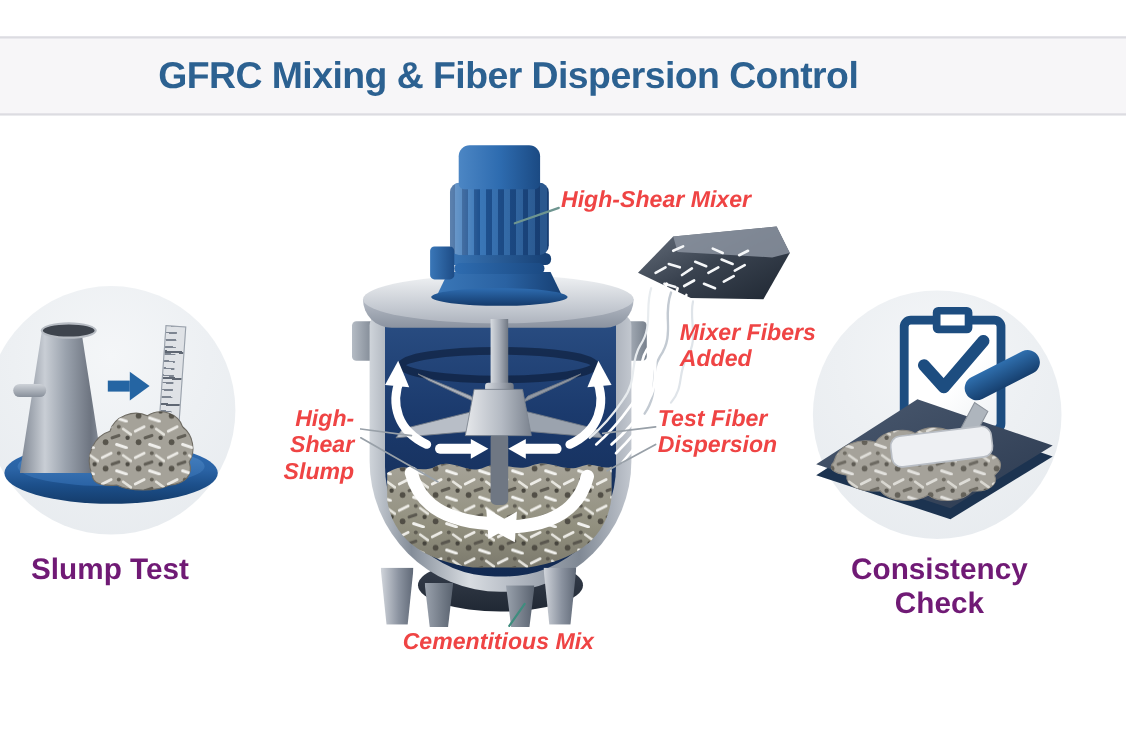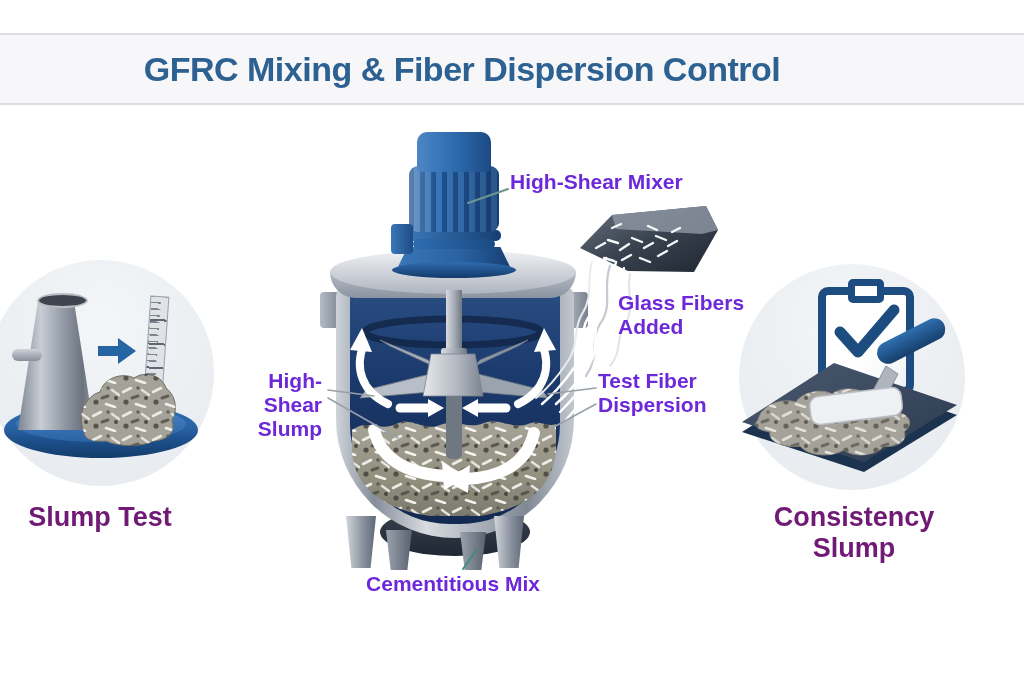--- a/index.html
+++ b/index.html
@@ -8,21 +8,21 @@
   .abs{position:absolute;}
 
   
   .title-band{left:0;top:33px;width:1024px;height:68px;background:#f7f6f8;
     border-top:2px solid #dcdce1;border-bottom:2px solid #dcdce1;
     display:flex;align-items:center;justify-content:center;z-index:3;}
   .title-band h1{margin:0;padding-right:100px;font-size:34px;font-weight:700;
     color:#2c6191;letter-spacing:-0.5px;}
 
   
-  .anno{z-index:4;color:#6d28d9;font-size:21px;font-weight:700;line-height:24px;}
+  .anno{z-index:4;color:#ef4444;font-size:21px;font-weight:700;line-height:24px;font-style:italic;}
   .caption{z-index:4;color:#701a75;font-size:27px;font-weight:700;}
 
   
   .panel-circle{width:226px;height:226px;border-radius:50%;
     background:radial-gradient(circle at 50% 28%, #f4f6f8 0%, #edf0f3 45%, #e6eaee 100%);
     z-index:1;}
 
   
   .dish-body{left:4px;top:402px;width:194px;height:56px;border-radius:50%;
     background:linear-gradient(180deg,#2f6cb3 0%,#2a63a5 45%,#1c4f8a 70%,#143c6b 100%);z-index:1;}
@@ -120,21 +120,21 @@
   <div class="abs motor-foot"></div>
   <div class="abs motor-ring1"></div>
   <div class="abs motor-ring2"></div>
   <div class="abs motor-body"></div>
   <div class="abs motor-box"></div>
   <div class="abs motor-cap"></div>
 
   <div class="abs panel-circle" style="left:739px;top:264px;"></div>
   <div class="abs clipboard"></div>
   <div class="abs clip"></div>
-  <div class="abs caption" style="left:744px;top:502px;width:220px;text-align:center;">Consistency Slump</div>
+  <div class="abs caption" style="left:744px;top:502px;width:220px;text-align:center;">Consistency Check</div>
 
   <svg class="overlay" width="1024" height="683" viewBox="0 0 1024 683">
     <defs>
       <linearGradient id="shaftG" x1="0" y1="0" x2="1" y2="0">
         <stop offset="0" stop-color="#d7dbe0"></stop>
           <stop offset="0.5" stop-color="#a8aeb8"></stop>
           <stop offset="1" stop-color="#6f7783"></stop>
       </linearGradient>
       <linearGradient id="hubG" x1="0" y1="0" x2="1" y2="0">
         <stop offset="0" stop-color="#e6e8eb"></stop>
@@ -285,21 +285,21 @@
       <path d="M328,390 L374,396" stroke="#98a0a8" stroke-width="1.6"></path>
       <path d="M328,398 L398,438" stroke="#98a0a8" stroke-width="1.6"></path>
     </g>
   </svg>
 
   <div class="abs anno" style="left:510px;top:170px;">
     <span>High-Shear Mixer</span>
   </div>
 
   <div class="abs anno" style="left:618px;top:291px;">
-    <div>Glass Fibers</div>
+    <div>Mixer Fibers</div>
     <div>Added</div>
   </div>
 
   <div class="abs anno" style="left:222px;top:369px;width:100px;text-align:right;">
     <div>High-Shear</div>
     <div>Slump</div>
   </div>
 
   <div class="abs anno" style="left:598px;top:369px;">
     <div>Test Fiber</div>

